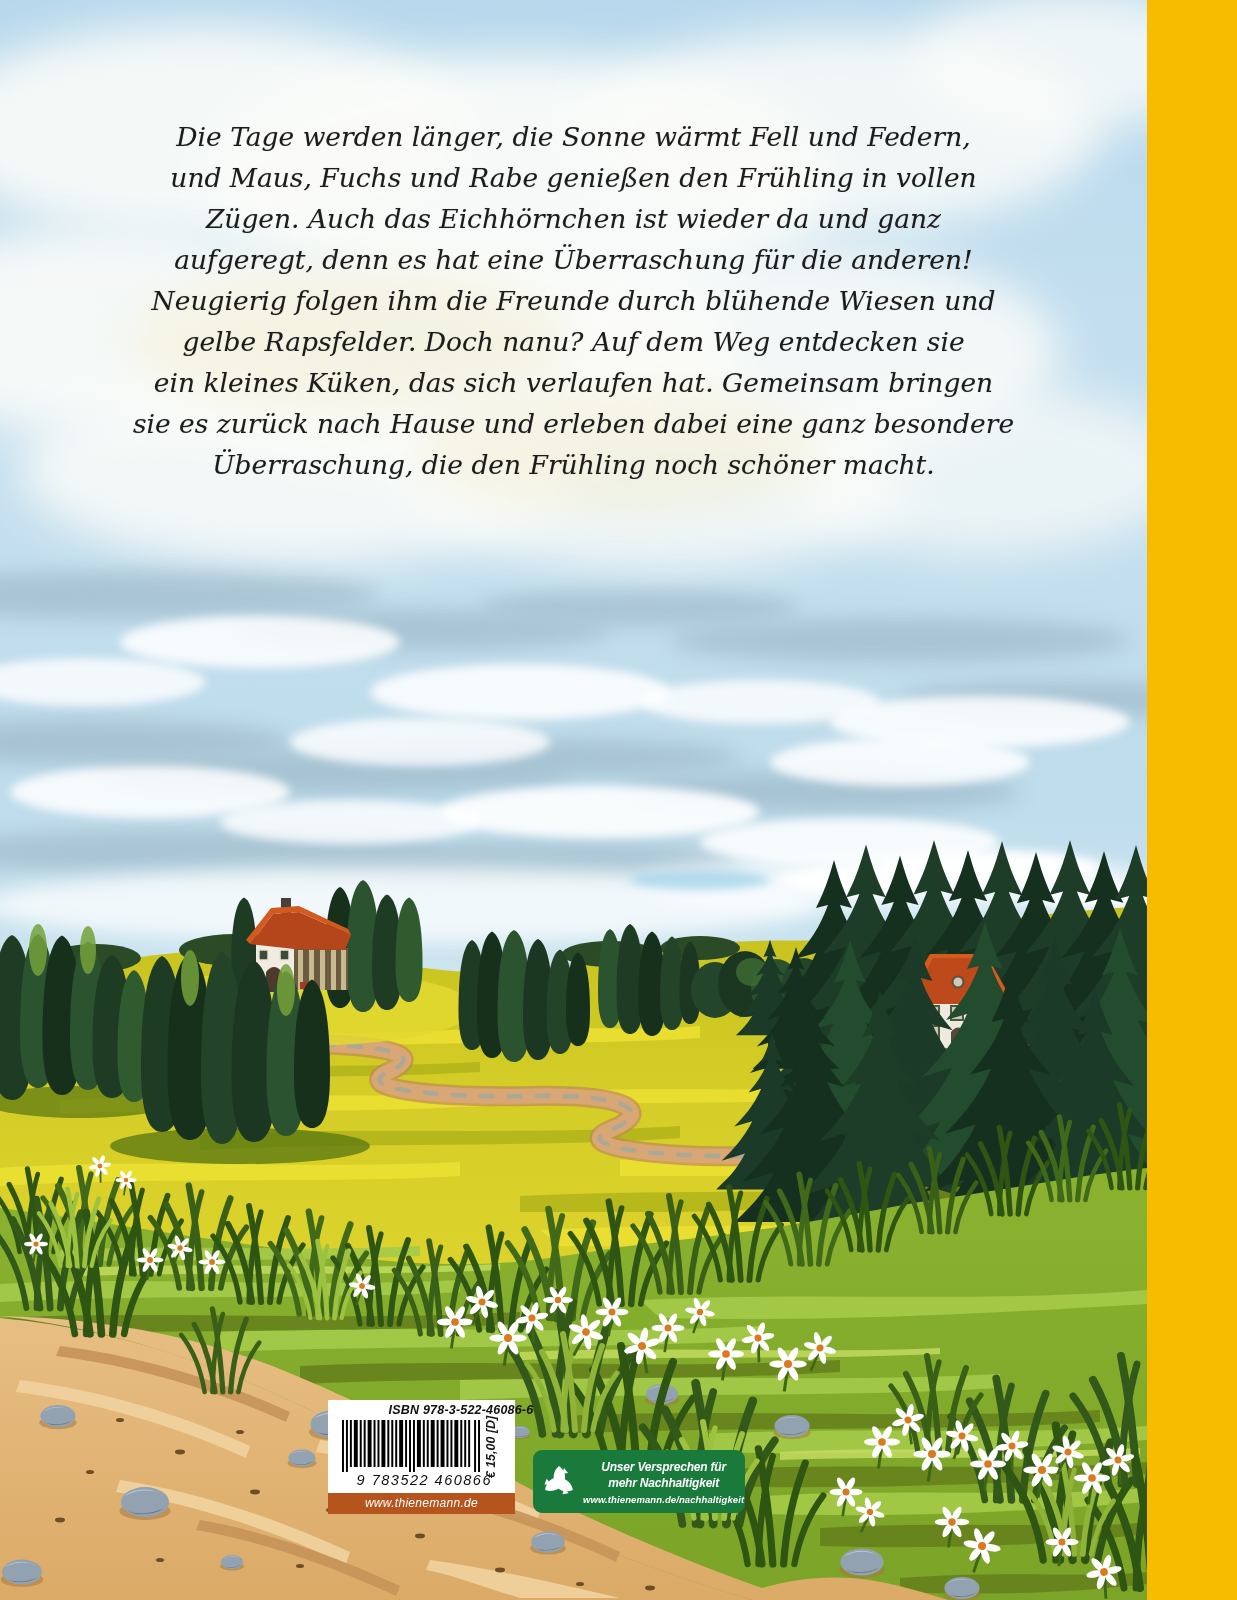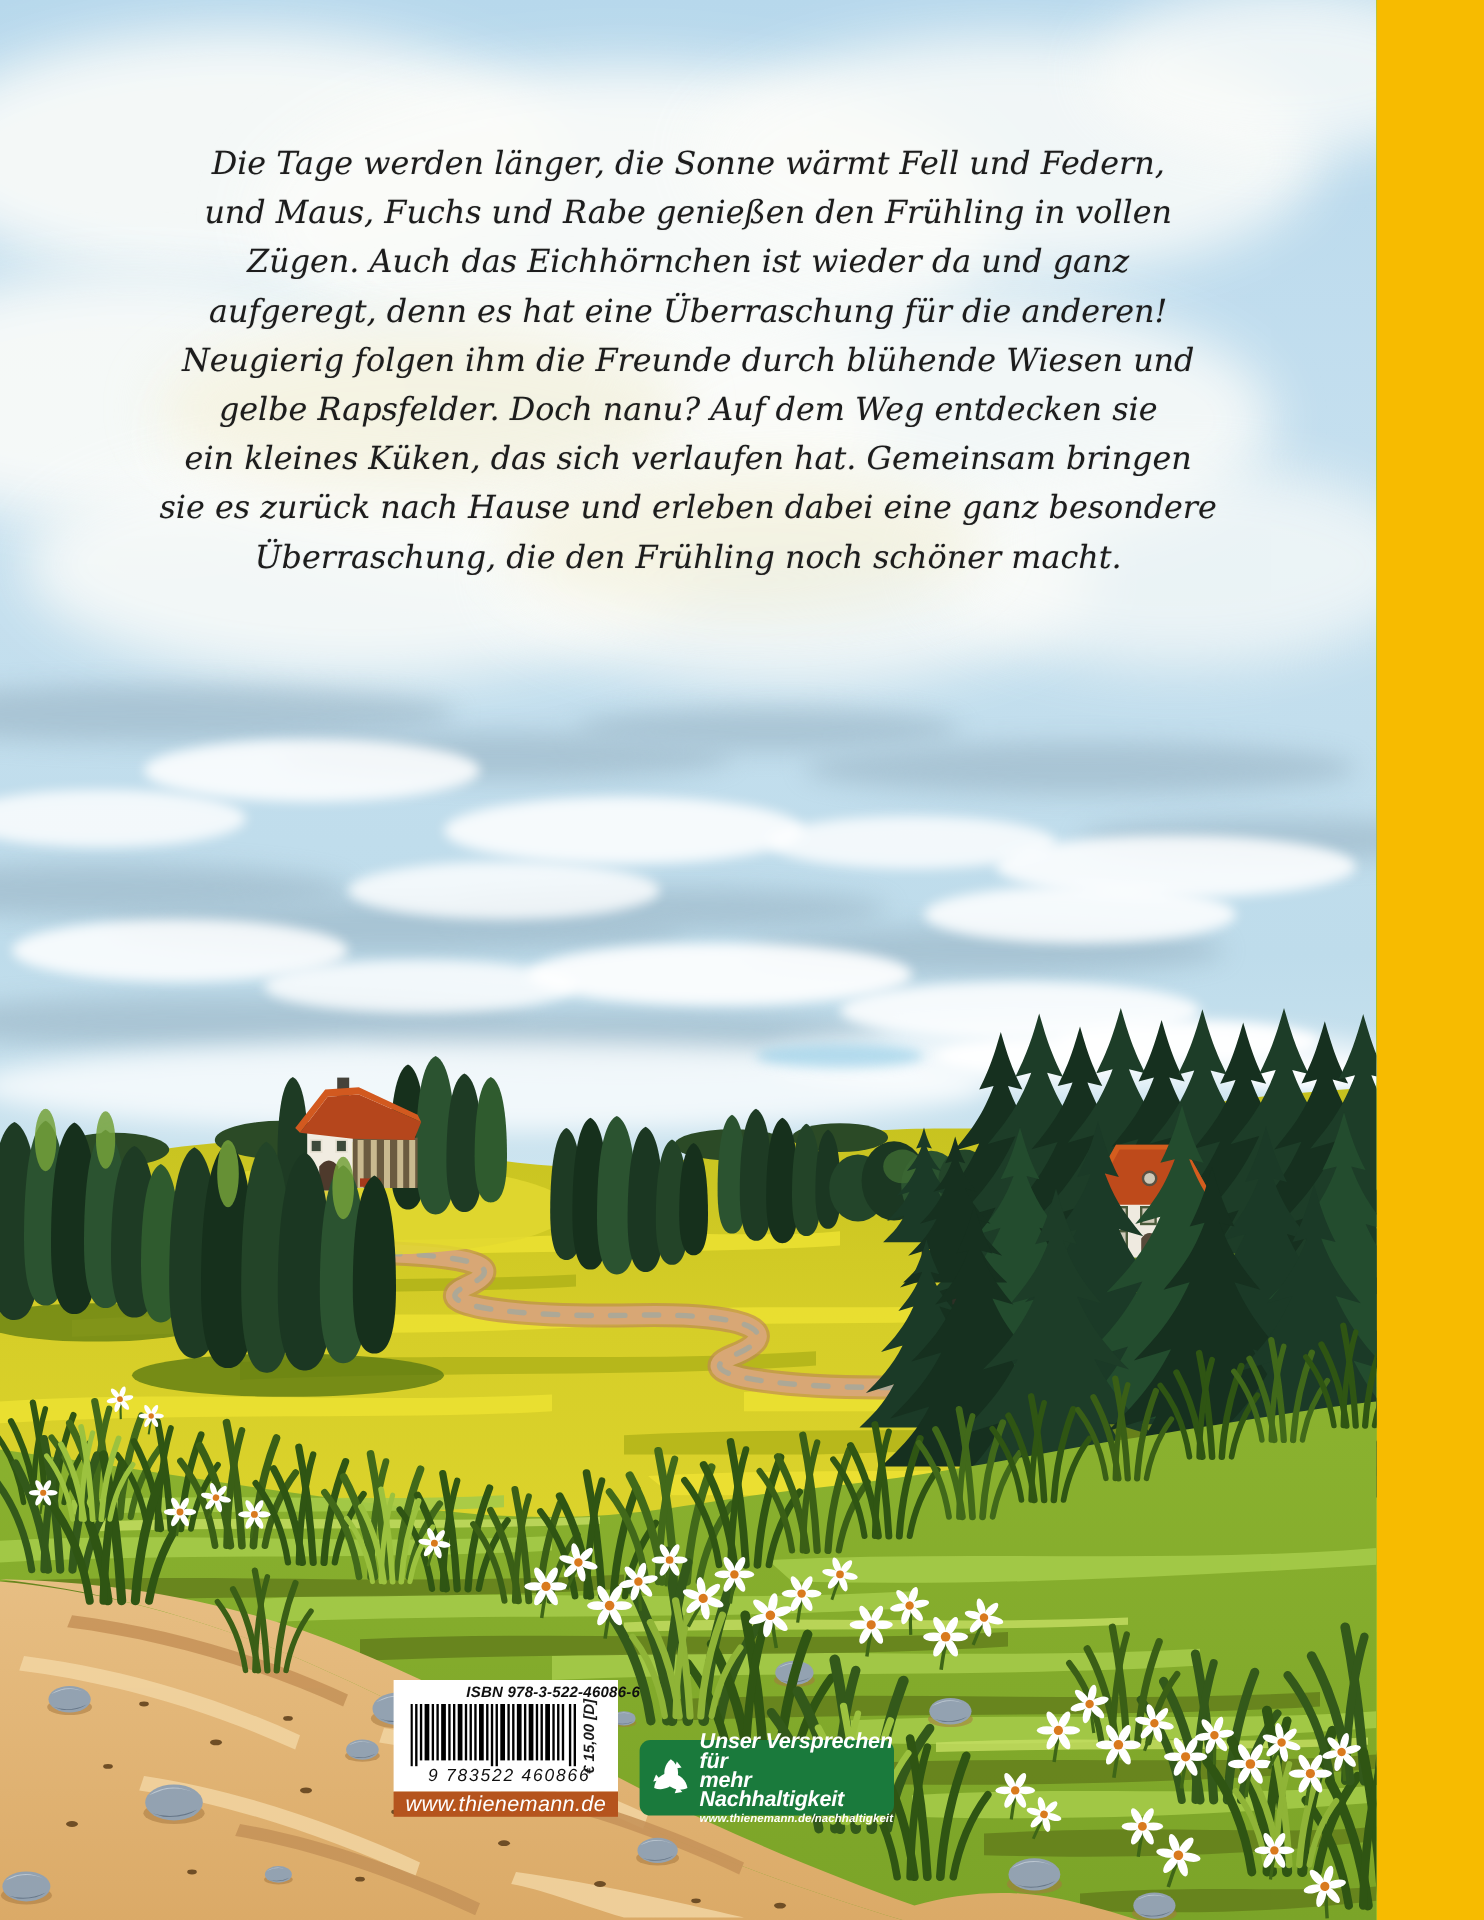--- a/index.html
+++ b/index.html
@@ -15,26 +15,26 @@
   .barcode-box{position:absolute;left:328px;top:1400px;width:187px;height:93px;background:#ffffff;}
   .isbn{position:absolute;left:0;top:3px;width:170px;text-align:center;font-weight:bold;font-size:12.5px;letter-spacing:.2px;color:#101010;padding-left:48px;}
   .bars{position:absolute;left:14px;top:20px;width:138px;height:52px;}
   .digits{position:absolute;left:2px;top:72px;width:162px;text-align:right;font-size:14.5px;letter-spacing:1.5px;color:#101010;}
   .price{
     position:absolute;left:118px;top:39px;width:92px;height:16px;
     transform:rotate(-90deg);transform-origin:center;
     font-weight:600;font-size:12.5px;text-align:center;color:#1a1a1a;white-space:nowrap;
   }
   .pubbar{position:absolute;left:328px;top:1493px;width:187px;height:21px;background:#B5541D;color:#fff;
-    font-size:18px;line-height:21px;text-align:center;letter-spacing:.3px;}
+    font-size:12px;line-height:21px;text-align:center;letter-spacing:.3px;}
   .badge{position:absolute;left:533px;top:1450px;width:212px;height:63px;background:#1A7A3C;border-radius:9px;
     display:flex;align-items:center;box-sizing:border-box;padding:4px 8px 4px 6px;}
   .badge .leaves{width:40px;height:40px;flex:0 0 40px;margin-right:4px;}
   .badge-text{flex:1;}
-  .badge-title{color:#fff;font-weight:bold;font-size:18px;line-height:16px;text-align:left;white-space:pre-line;letter-spacing:-.2px;}
+  .badge-title{color:#fff;font-weight:bold;font-size:12px;line-height:16px;text-align:center;white-space:pre-line;letter-spacing:-.2px;}
   .badge-url{color:#fff;font-weight:bold;font-size:9.5px;text-align:right;margin-top:3px;letter-spacing:.1px;}
   .spine{position:absolute;right:0;top:0;width:90px;height:1600px;}
 </style>
 </head>
 <body>
 
 <div class="page">
 
   <svg class="scene" viewBox="0 0 1147 1600" xmlns="http://www.w3.org/2000/svg">
     <defs>

